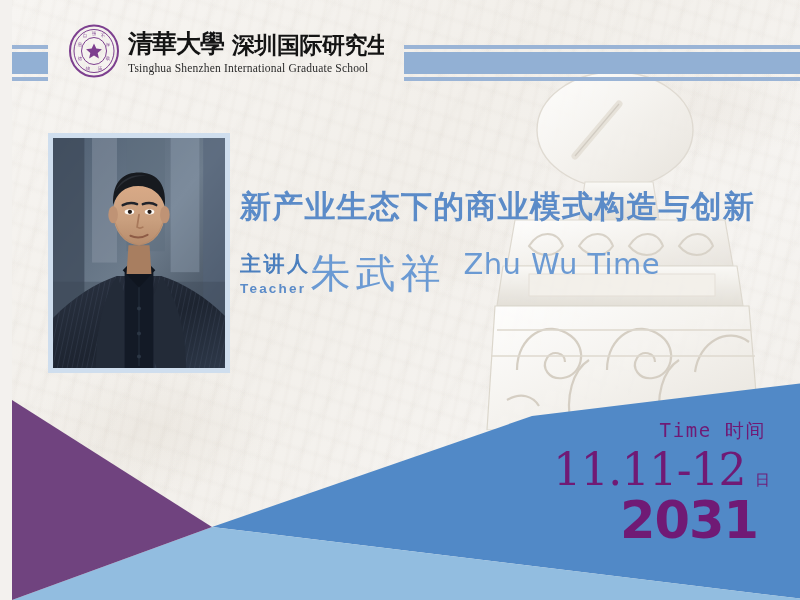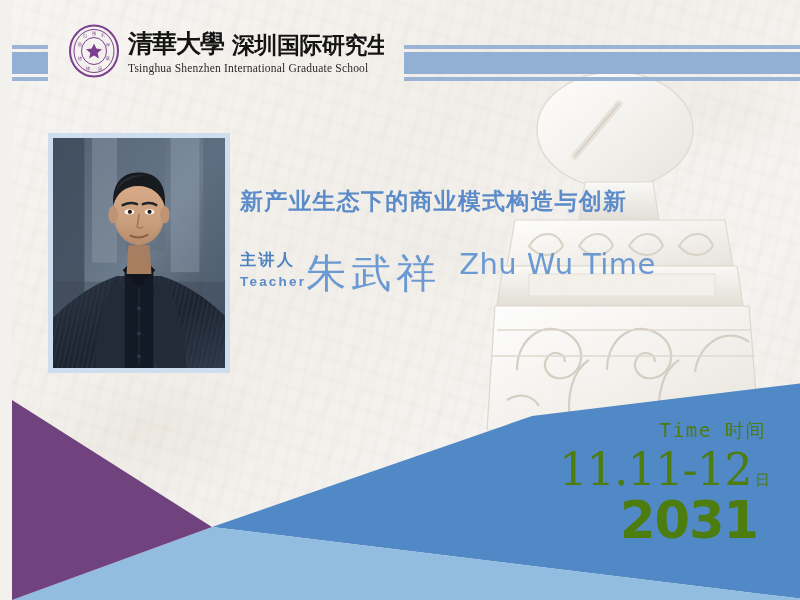--- a/index.html
+++ b/index.html
@@ -60,28 +60,28 @@
   
   .portrait {
     position:absolute; left:36px; top:133px; width:182px; height:240px;
     border:5px solid #cfdeee; background:#1d2736; overflow:hidden;
   }
   .portrait svg { display:block; width:100%; height:100%; }
 
   
   .title {
     position:absolute; left:228px; top:186px;
-    font-size:23px; font-weight:bold; color:#5b8bc8;
+    font-size:31px; font-weight:bold; color:#5b8bc8;
     letter-spacing:1.2px; white-space:nowrap;
     font-family:"DejaVu Sans","Liberation Sans",sans-serif;
   }
   .speaker-row { position:absolute; left:228px; top:250px; display:flex; align-items:flex-start; }
   .speaker-label { display:flex; flex-direction:column; }
   .lbl-cn {
-    font-size:16px; font-weight:bold; color:#4b7fbe; letter-spacing:2.5px;
+    font-size:21px; font-weight:bold; color:#4b7fbe; letter-spacing:2.5px;
     font-family:"DejaVu Sans","Liberation Sans",sans-serif;
   }
   .lbl-en {
     font-size:13.5px; font-weight:bold; color:#5b8bc8; letter-spacing:2.2px;
     margin-top:3px;
   }
   .name-cn {
     font-size:40px; color:#6b9ad3; letter-spacing:5px; margin-left:0; margin-top:-4px;
     font-family:"DejaVu Sans","Liberation Sans",sans-serif;
   }
@@ -92,28 +92,28 @@
   .affiliation {
     position:absolute; left:228px; top:325px;
     font-size:21px; color:#6f9ed4; letter-spacing:.6px; white-space:nowrap;
     font-family:"DejaVu Sans","Liberation Sans",sans-serif;
   }
 
   
   .geo { position:absolute; left:0; top:330px; width:800px; height:270px; }
 
   
-  .time-block { position:absolute; left:400px; top:418px; width:380px; text-align:right; color:#4d7c0f; }
+  .time-block { position:absolute; left:400px; top:418px; width:380px; text-align:right; color:#701a75; }
   .time-label {
     font-family:"DejaVu Sans Mono","Liberation Mono",monospace;
     font-size:19px; letter-spacing:1.6px; padding-right:26px;
   }
   .date-line {
     display:flex; align-items:baseline; justify-content:flex-end;
-    margin-top:4px; padding-right:22px;
+    margin-top:4px; padding-right:22px;gap:6px;
   }
   .date-main {
     font-family:"DejaVu Serif","Liberation Serif",serif;
     font-size:44px; line-height:.98; letter-spacing:-.5px;
   }
   .date-suffix {
     font-family:"DejaVu Sans","Liberation Sans",sans-serif;
     font-size:15px; margin-left:3px;
   }
   .year-line {

